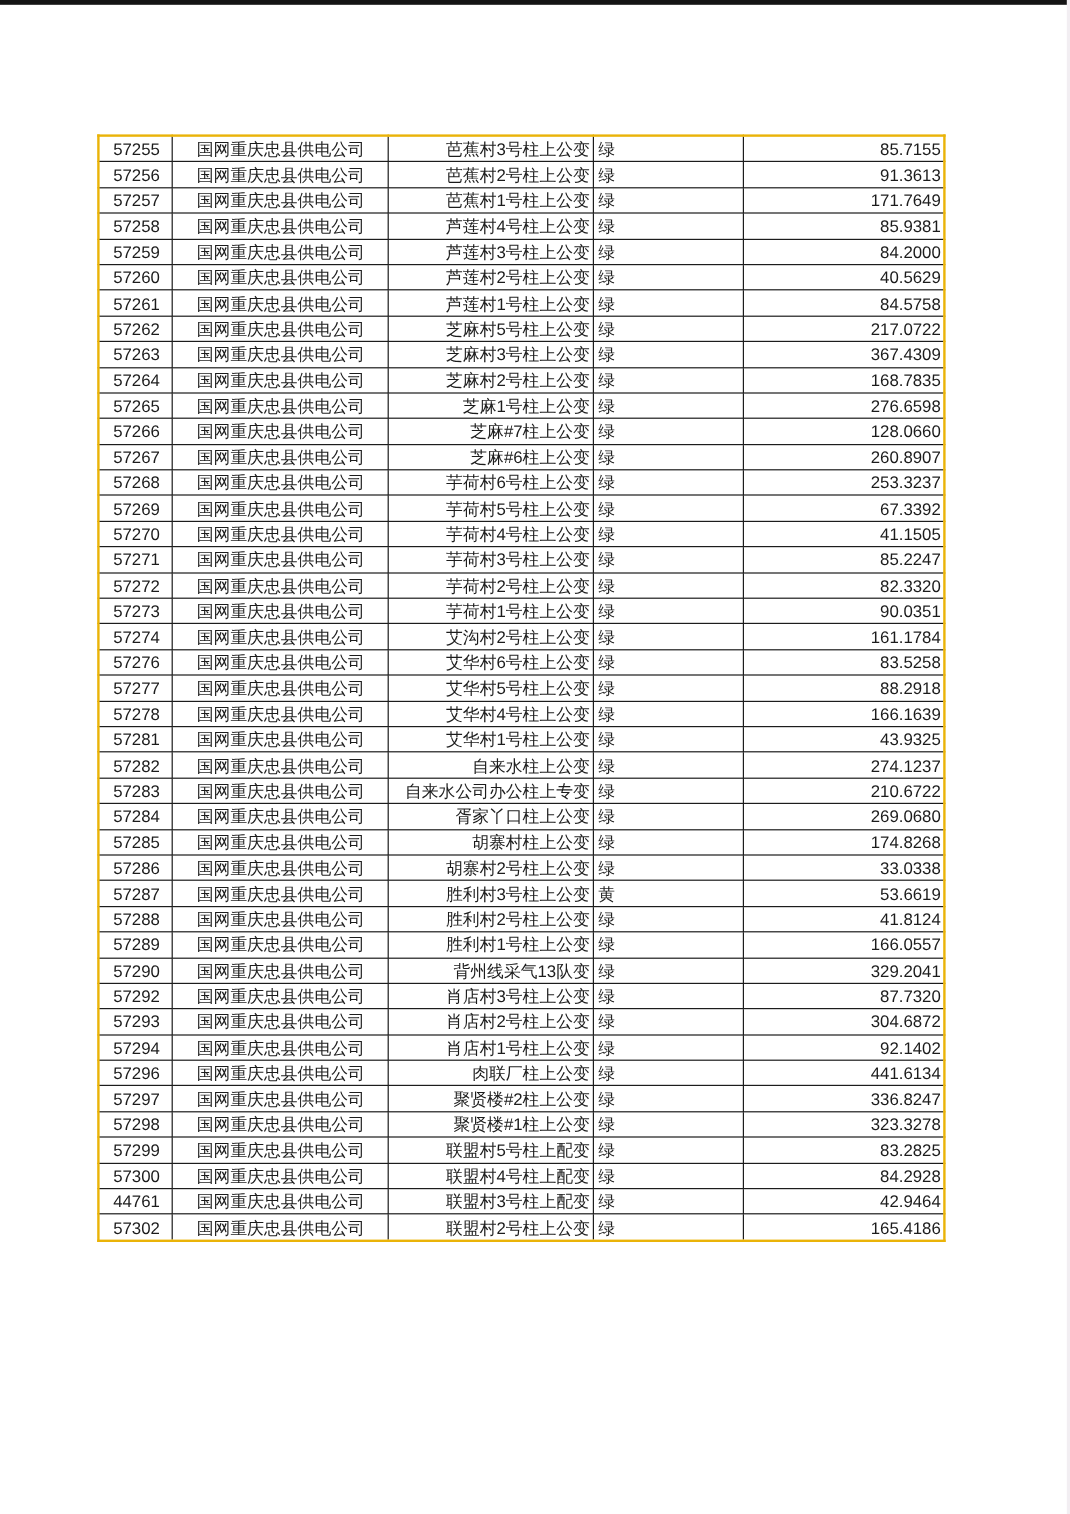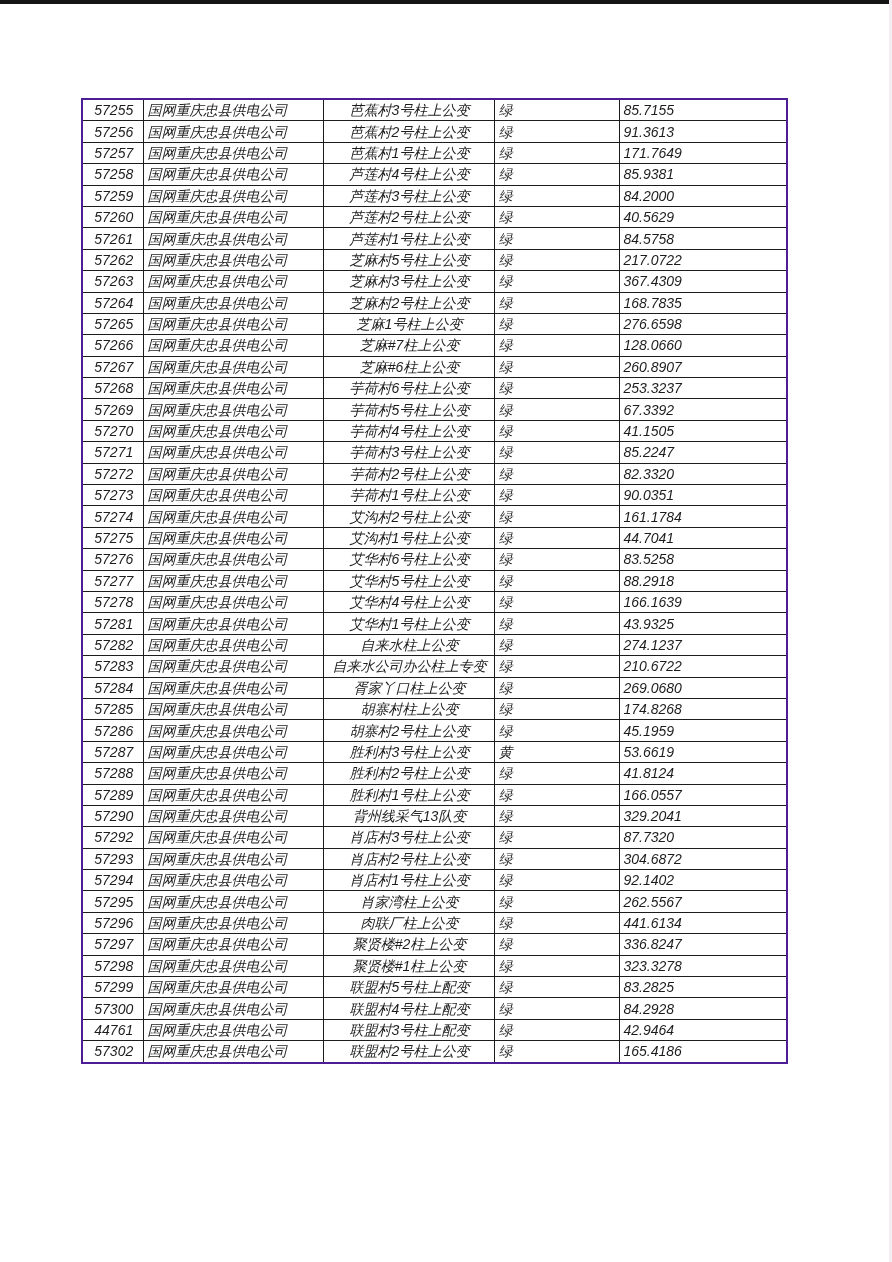--- a/index.html
+++ b/index.html
@@ -27,42 +27,41 @@
     position: absolute;
     top: 0;
     right: 0;
     width: 3px;
     height: 1262px;
     background: #f2eef2;
   }
   table.data-table {
     position: absolute;
     left: 81px;
-    top: 98px;
+    top: 112px;
     width: 705px;
     border-collapse: collapse;
     table-layout: fixed;
-    border: 2px solid #4c1d95;
-    font-style: italic;
+    border: 2px solid #eab308;
   }
   table.data-table td {
     border: 1px solid #1c1c1c;
     height: 20.4px;
     padding: 0 2px 0 4px;
     font-size: 14px;
     line-height: 1;
     white-space: nowrap;
     overflow: hidden;
     vertical-align: middle;
   }
   td.col-id     { text-align: center; padding-left: 2px; }
-  td.col-company{ text-align: left; }
-  td.col-name   { text-align: center; }
+  td.col-company{ text-align: center; }
+  td.col-name   { text-align: right; }
   td.col-status { text-align: left; }
-  td.col-value  { text-align: left; }
+  td.col-value  { text-align: right; }
 </style>
 </head>
 <body>
 
 <div>
 
   <div class="scan-bar"></div>
   <div class="page-edge-right"></div>
 
   <table class="data-table">
@@ -227,27 +226,20 @@
   </tr>
 
   <tr>
     <td class="col-id">57274</td>
     <td class="col-company">国网重庆忠县供电公司</td>
     <td class="col-name">艾沟村2号柱上公变</td>
     <td class="col-status">绿</td>
     <td class="col-value">161.1784</td>
   </tr>
 
-  <tr>
-    <td class="col-id">57275</td>
-    <td class="col-company">国网重庆忠县供电公司</td>
-    <td class="col-name">艾沟村1号柱上公变</td>
-    <td class="col-status">绿</td>
-    <td class="col-value">44.7041</td>
-  </tr>
 
   <tr>
     <td class="col-id">57276</td>
     <td class="col-company">国网重庆忠县供电公司</td>
     <td class="col-name">艾华村6号柱上公变</td>
     <td class="col-status">绿</td>
     <td class="col-value">83.5258</td>
   </tr>
 
   <tr>
@@ -306,21 +298,21 @@
     <td class="col-name">胡寨村柱上公变</td>
     <td class="col-status">绿</td>
     <td class="col-value">174.8268</td>
   </tr>
 
   <tr>
     <td class="col-id">57286</td>
     <td class="col-company">国网重庆忠县供电公司</td>
     <td class="col-name">胡寨村2号柱上公变</td>
     <td class="col-status">绿</td>
-    <td class="col-value">45.1959</td>
+    <td class="col-value">33.0338</td>
   </tr>
 
   <tr>
     <td class="col-id">57287</td>
     <td class="col-company">国网重庆忠县供电公司</td>
     <td class="col-name">胜利村3号柱上公变</td>
     <td class="col-status">黄</td>
     <td class="col-value">53.6619</td>
   </tr>
 
@@ -366,27 +358,20 @@
   </tr>
 
   <tr>
     <td class="col-id">57294</td>
     <td class="col-company">国网重庆忠县供电公司</td>
     <td class="col-name">肖店村1号柱上公变</td>
     <td class="col-status">绿</td>
     <td class="col-value">92.1402</td>
   </tr>
 
-  <tr>
-    <td class="col-id">57295</td>
-    <td class="col-company">国网重庆忠县供电公司</td>
-    <td class="col-name">肖家湾柱上公变</td>
-    <td class="col-status">绿</td>
-    <td class="col-value">262.5567</td>
-  </tr>
 
   <tr>
     <td class="col-id">57296</td>
     <td class="col-company">国网重庆忠县供电公司</td>
     <td class="col-name">肉联厂柱上公变</td>
     <td class="col-status">绿</td>
     <td class="col-value">441.6134</td>
   </tr>
 
   <tr>

